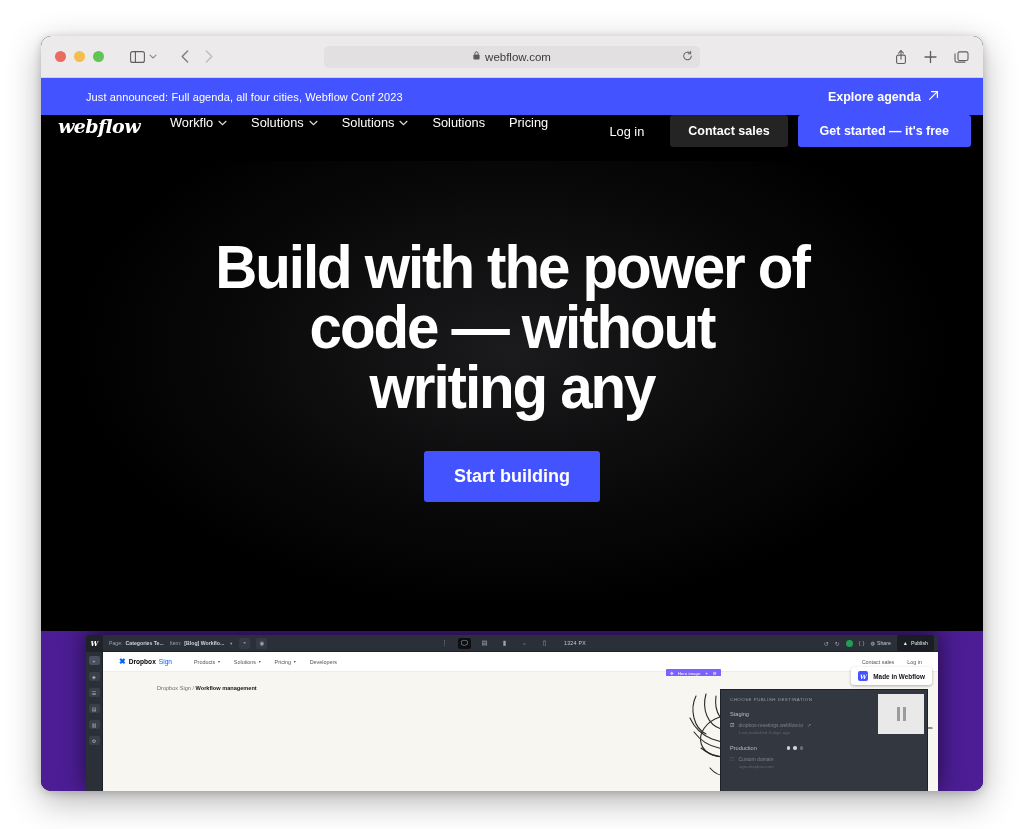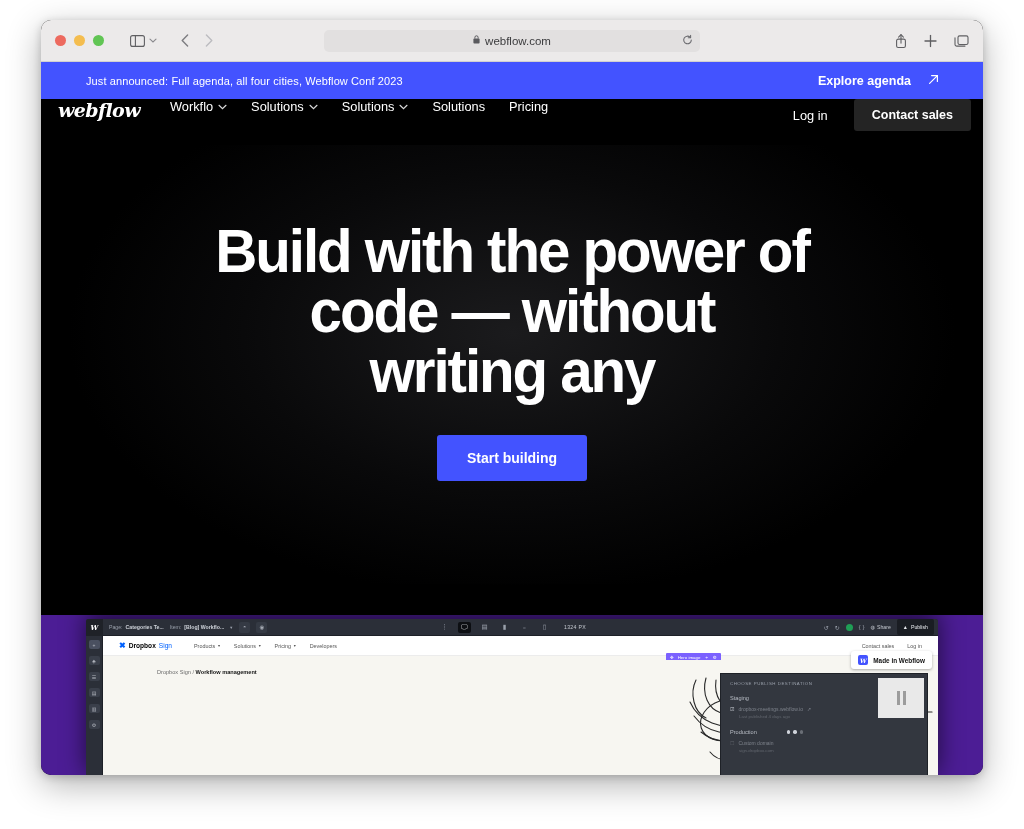--- a/index.html
+++ b/index.html
@@ -6,21 +6,21 @@
   html, body {
     width: 1024px; height: 829px;
     background: #ffffff;
     font-family: "Liberation Sans", sans-serif;
     overflow: hidden;
   }
 
   
   .window {
     position: absolute;
-    left: 41px; top: 20px;
+    left: 41px; top: 36px;
     width: 942px; height: 755px;
     background: #000;
     border-radius: 10px;
     overflow: hidden;
     box-shadow: 0 10px 34px rgba(0,0,0,.30), 0 2px 8px rgba(0,0,0,.18);
   }
 
   
   .chrome {
     height: 42px;
@@ -74,21 +74,21 @@
     height: 37px;
     background: #4353ff;
     display: flex; align-items: center;
     padding: 0 44px 0 45px;
     color: #fff;
   }
   .announce-text { font-size: 11px; letter-spacing: .1px; }
   .announce-cta {
     margin-left: auto;
     font-size: 12.5px; font-weight: 600;
-    display: flex; align-items: center; gap: 17px;
+    display: flex; align-items: center; gap: 7px;
     color: #fff;
   }
   .arrow-ne { font-size: 13px; }
 
   
   .sitenav {
     height: 46px;
     background: #000;
     display: flex; align-items: flex-start;
     padding: 0 12px 0 17px;
@@ -142,21 +142,21 @@
     margin-top: 28px;
     font-size: 14.6px;
     line-height: 25px;
     color: #e3e3e5;
     max-width: 560px;
     margin-left: auto; margin-right: auto;
   }
   .cta-wrap { margin-top: 34px; display: flex; justify-content: center; }
   .cta {
     background: #4353ff; color: #fff;
-    font-size: 14px; font-weight: 600;
+    font-size: 18px; font-weight: 600;
     padding: 15px 30px; border-radius: 3px;
   }
 
   
   .designer {
     position: absolute;
     left: 45px; right: 45px; bottom: -4px;
     height: 160px;
     background: #262a33;
     border-radius: 3px 3px 0 0;
@@ -441,20 +441,21 @@
         <span>Solutions</span>
       </div>
       <div class="navlink">
         <span>Pricing</span>
       </div>
     </div>
 
     <div class="nav-right">
       <div class="login">Log in</div>
       <div class="btn btn-contact">Contact sales</div>
+      <div class="btn btn-get">Get started — it's free</div>
     </div>
   </div>
 
   <div class="hero">
     <div class="hero-glow"></div>
     <div class="hero-inner">
       <h1 class="headline">
         <div>Build with the power of</div>
         <div>code — without</div>
         <div>writing any</div>

